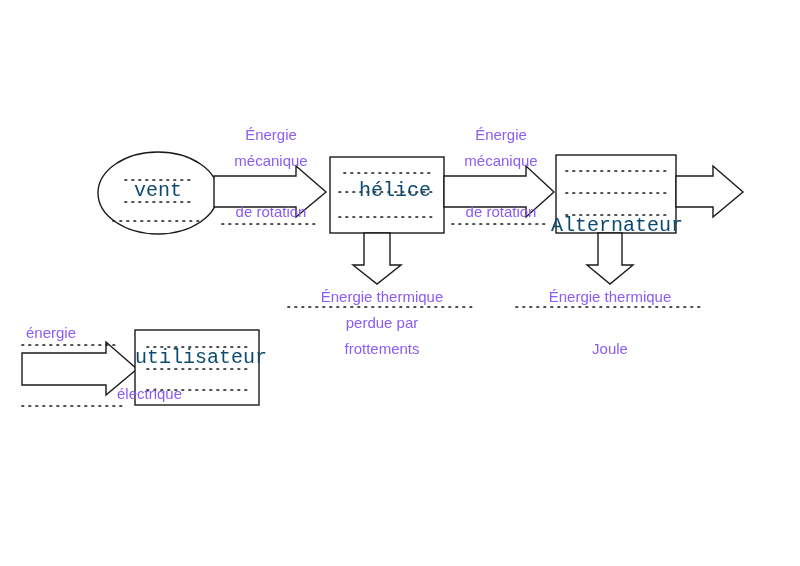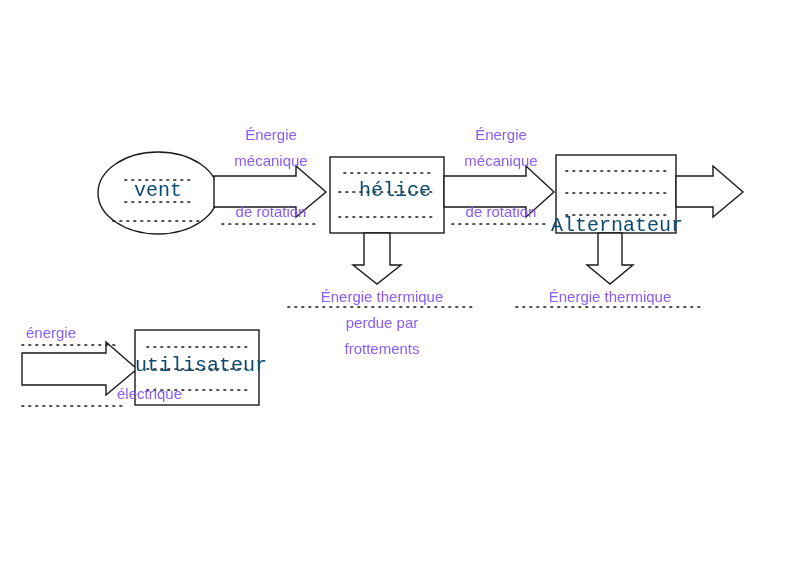--- a/index.html
+++ b/index.html
@@ -108,19 +108,20 @@
   <div class="lbl ctr" style="left:436px; top:148px; width:130px;">mécanique</div>
   <div class="lbl ctr" style="left:436px; top:199px; width:130px;">de rotation</div>
 
   <div class="shape-text" style="left:551px; top:168px; width:130px;margin-top:45px;">Alternateur</div>
 
   <div class="lbl ctr" style="left:282px; top:284px; width:200px;">Énergie thermique</div>
   <div class="lbl ctr" style="left:282px; top:336px; width:200px;">frottements</div>
   <div class="lbl ctr" style="left:282px; top:310px; width:200px;">perdue par</div>
 
   <div class="lbl ctr" style="left:510px; top:284px; width:200px;">Énergie thermique</div>
+  <div class="lbl ctr" style="left:510px; top:336px; width:200px;">Joule</div>
 
   <div class="lbl" style="left:26px; top:320px; width:140px;">énergie</div>
   <div class="lbl" style="left:22px; top:381px; width:160px;text-align:right;">électrique</div>
 
-  <div class="shape-text" style="left:135px; top:345px; width:124px;margin-top:8px;">utilisateur</div>
+  <div class="shape-text" style="left:135px; top:345px; width:124px;">utilisateur</div>
 
 </div>
 
 </body></html>

